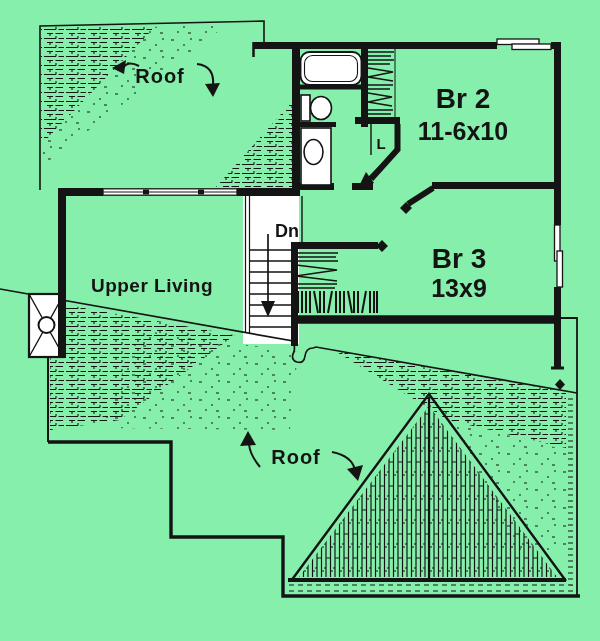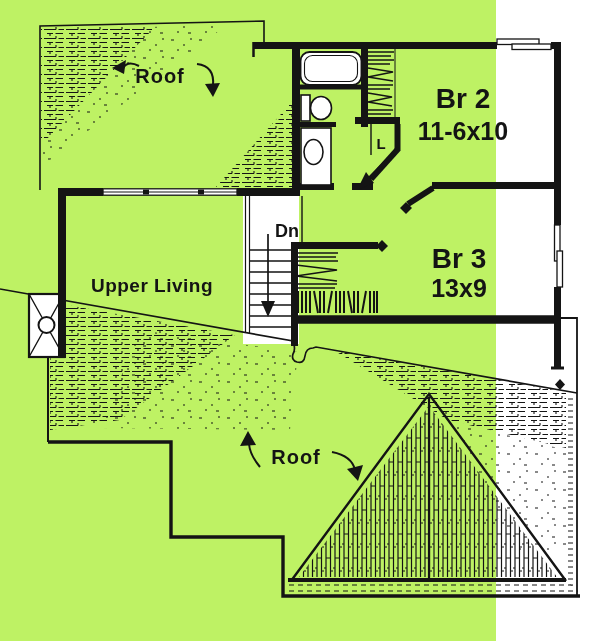--- a/index.html
+++ b/index.html
@@ -1,18 +1,18 @@
 <!DOCTYPE html>
 <html><head>
 <meta charset="utf-8">
 <style>
   html,body{margin:0;padding:0;background:#ffffff;}
   body{width:600px;height:641px;overflow:hidden;
        font-family:"Liberation Sans", sans-serif;}
-  .plan{position:relative;width:496px;height:641px;background:#bef264;}
+  .plan{position:relative;width:600px;height:641px;background:#86efac;}
   svg{display:block;}
   text{fill:#141414;font-family:"Liberation Sans", sans-serif;font-weight:bold;}
   .lbl-room{font-size:28px;}
   .lbl-dims{font-size:25px;}
   .lbl-roof{font-size:20px;letter-spacing:1px;}
   .lbl-living{font-size:19px;letter-spacing:0.5px;}
   .lbl-dn{font-size:18px;}
   .lbl-l{font-size:15px;}
 </style>
 </head>

